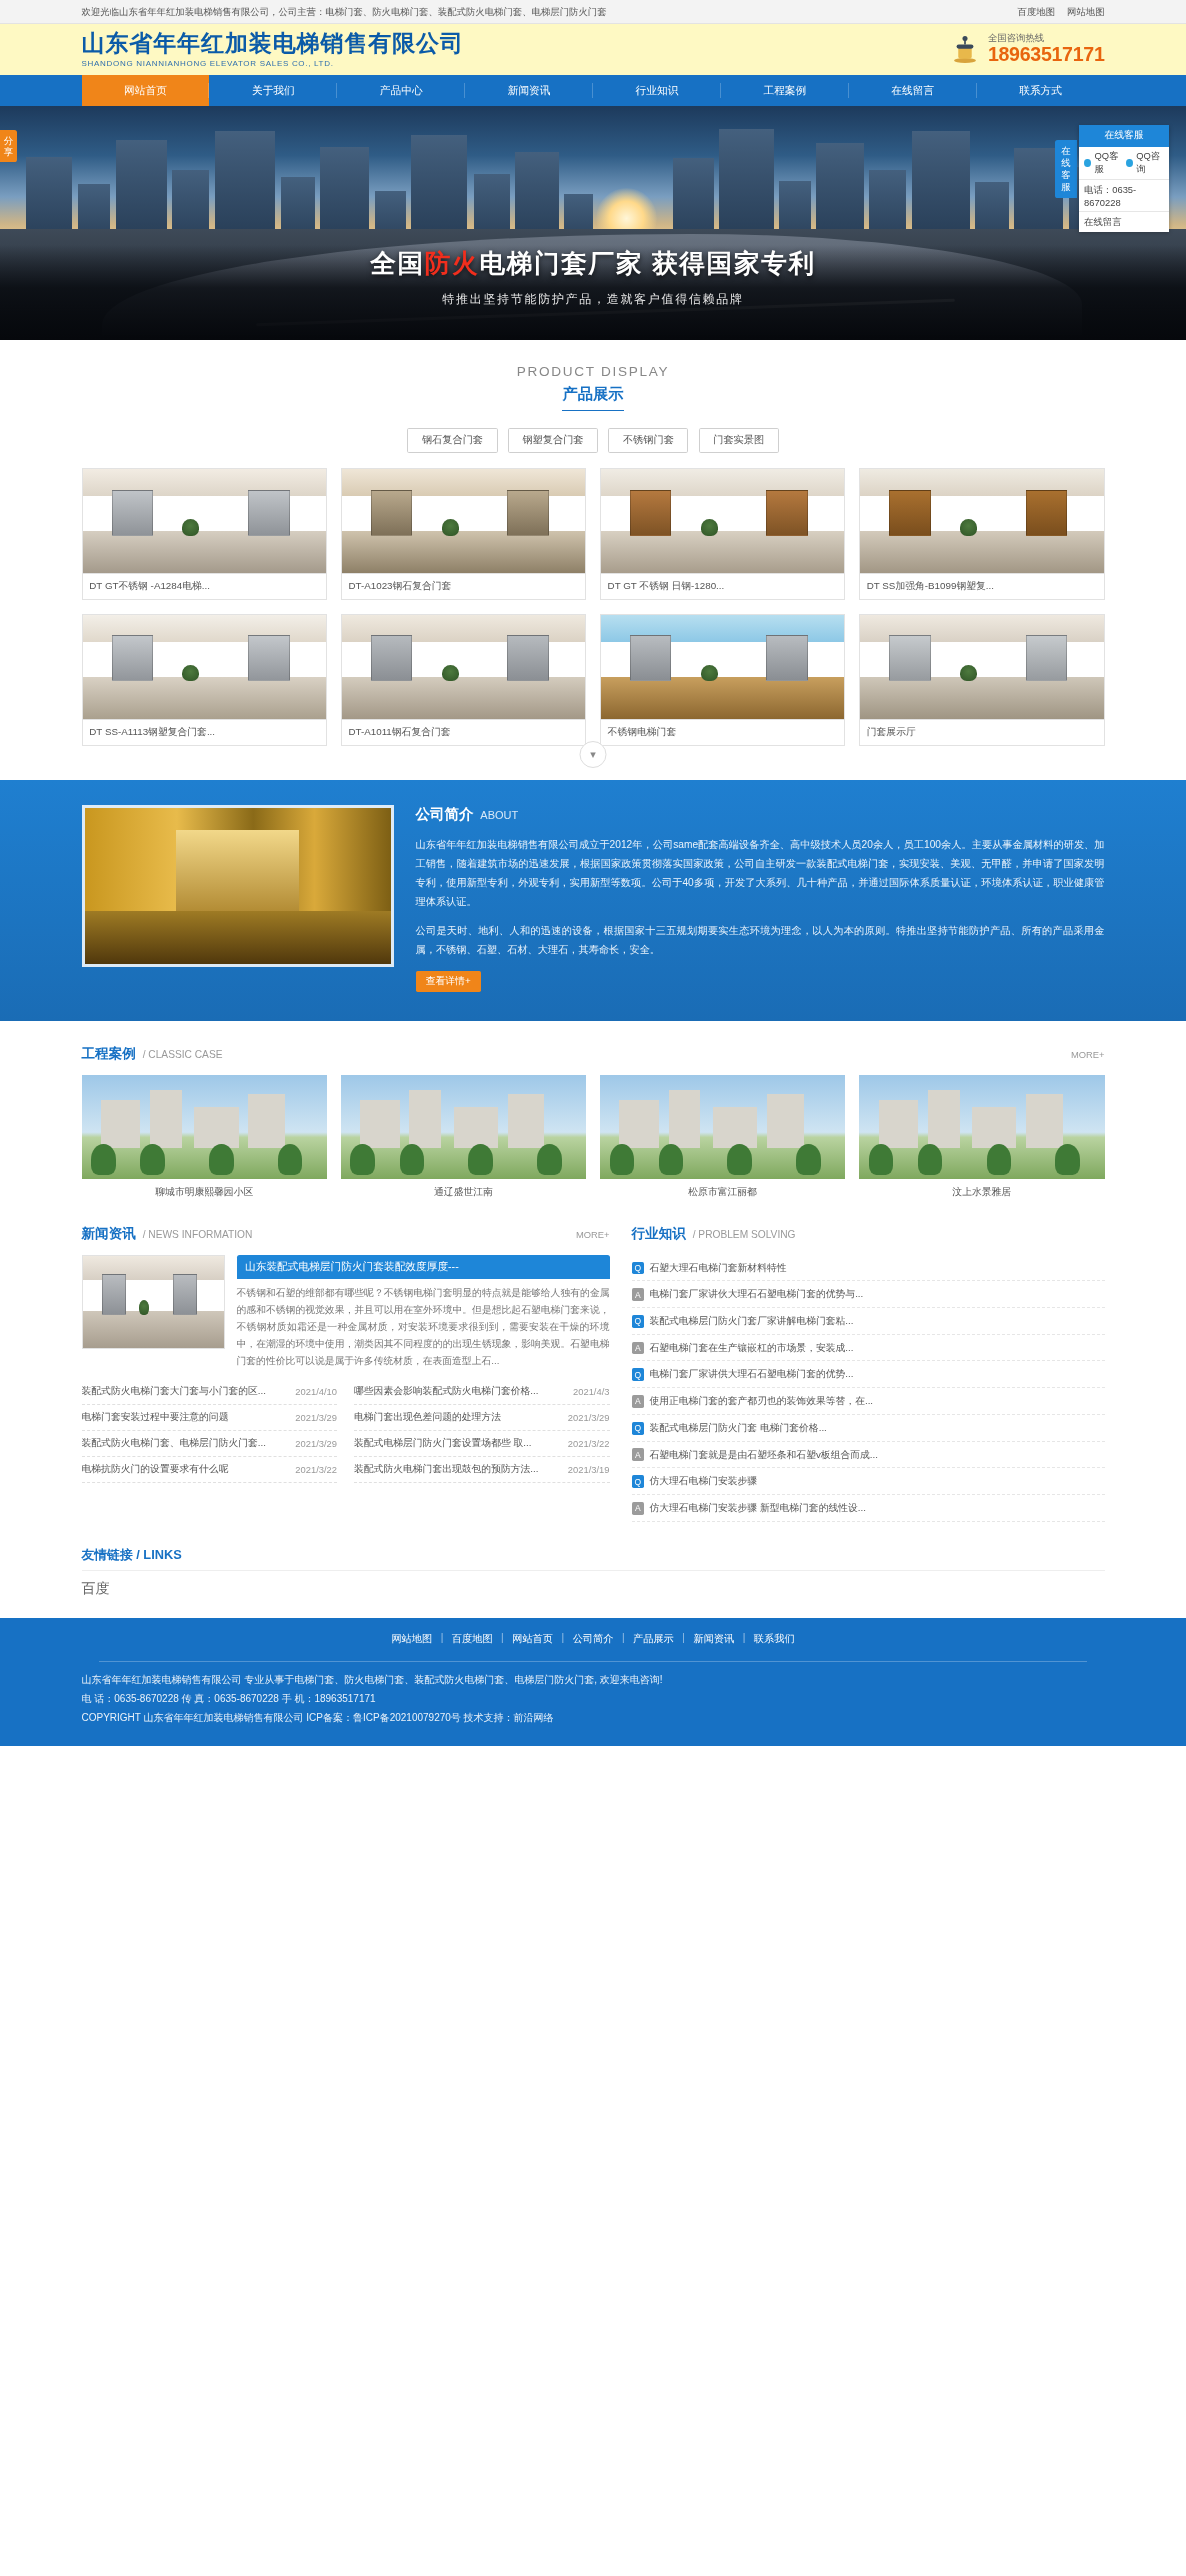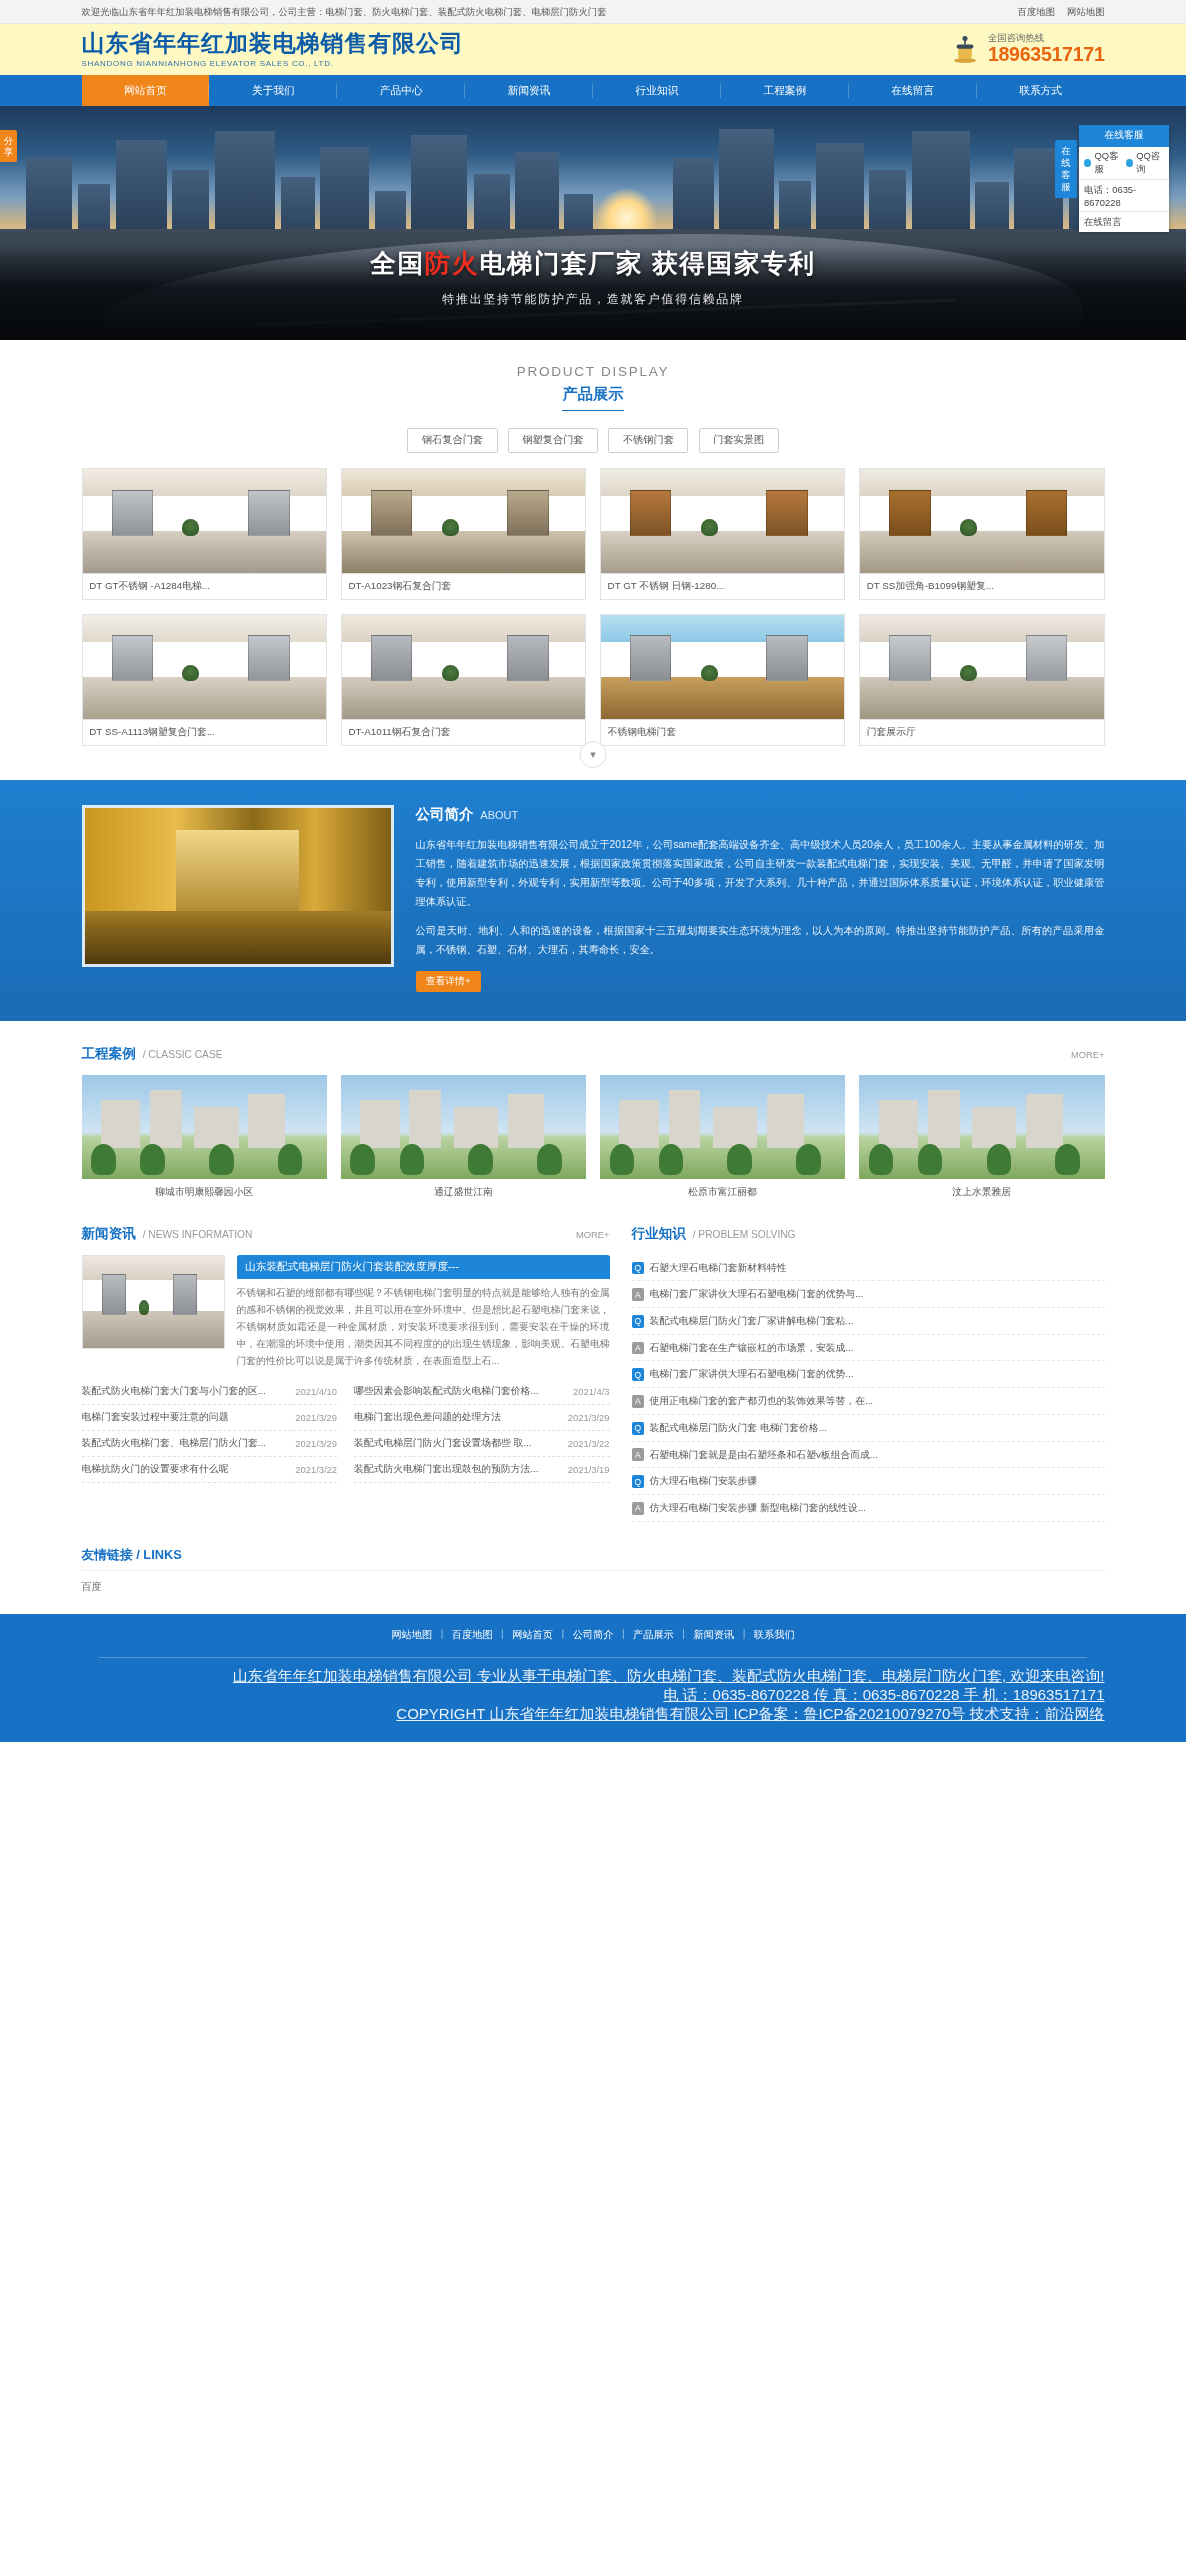--- a/index.html
+++ b/index.html
@@ -292,28 +292,28 @@
   .qa-badge.q { background: #1e86d8; }
   .qa-badge.a { background: #9b9b9b; }
   .qa-text {
     font-size: 9.8px; color: #555; line-height: 13.6px; flex: 1;
     white-space: nowrap; overflow: hidden; text-overflow: ellipsis;
   }
 
   
   .links-sec { padding: 8.5px 0 20.5px; }
   .links-title { font-size: 12.8px; font-weight: bold; color: #1771c4; margin-bottom: 6px; }
-  .links-body { font-size: 10px; color: #666; border-top: 0.9px solid #eee; padding-top: 8.5px; }
+  .links-body { font-size: 14px; color: #666; border-top: 0.9px solid #eee; padding-top: 8.5px; }
 
   
   .footer { background: #1771c4; color: #fff; padding: 13.6px 0 19px; }
   .footer-nav { display: flex; justify-content: center; gap: 8.5px; font-size: 10.2px; padding-bottom: 10.2px; }
   .footer-nav span { cursor: pointer; }
   .footer-nav .sep { color: rgba(255,255,255,.55); }
-  .footer-line { text-align: right; font-size: 15px; line-height: 19px; color: #eaf2fa; text-decoration: underline; }
+  .footer-line { text-align: left; font-size: 10px; line-height: 19px; color: #eaf2fa; }
   .footer-divider { width: 988px; height: 0.9px; background: rgba(255,255,255,.25); margin: 5.1px auto 8.5px; }
 </style>
 </head>
 <body>
 
 <div class="wrap">
 
   <div class="topbar">
     <div class="inner">
       <div class="welcome">欢迎光临山东省年年红加装电梯销售有限公司，公司主营：电梯门套、防火电梯门套、装配式防火电梯门套、电梯层门防火门套</div>

